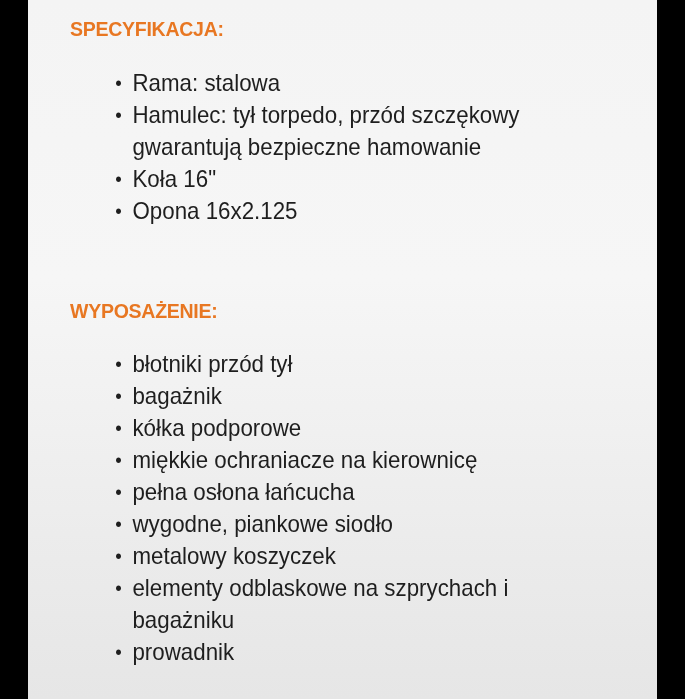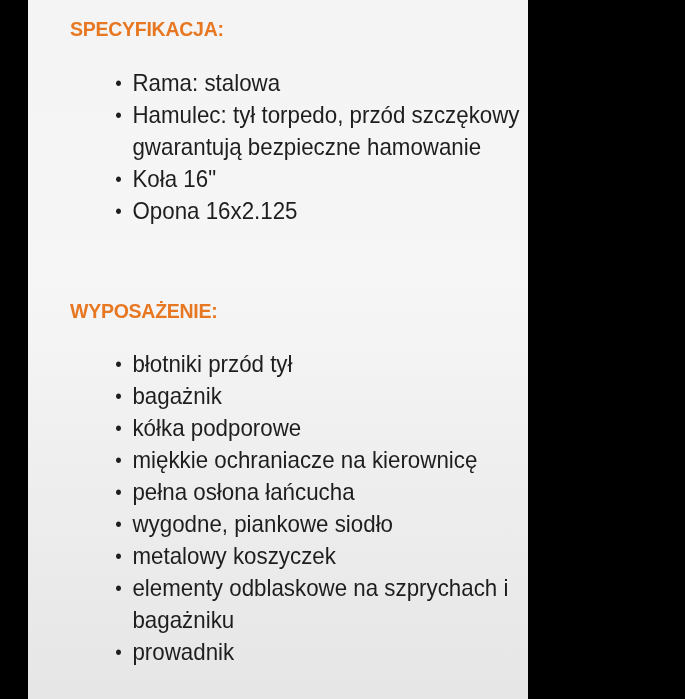--- a/index.html
+++ b/index.html
@@ -11,21 +11,21 @@
       width: 685px;
       height: 699px;
       position: relative;
       overflow: hidden;
       font-family: "Liberation Sans", sans-serif;
     }
     .panel {
       position: absolute;
       left: 28px;
       top: 0;
-      width: 500px;
+      width: 629px;
       height: 699px;
       background: linear-gradient(to bottom, #f4f4f4 0%, #f6f6f6 40%, #ebebeb 80%, #e6e6e6 100%);
     }
     .section-title {
       position: absolute;
       left: 42px;
       margin: 0;
       font-family: "Liberation Sans", sans-serif;
       font-weight: bold;
       font-size: 21px;

